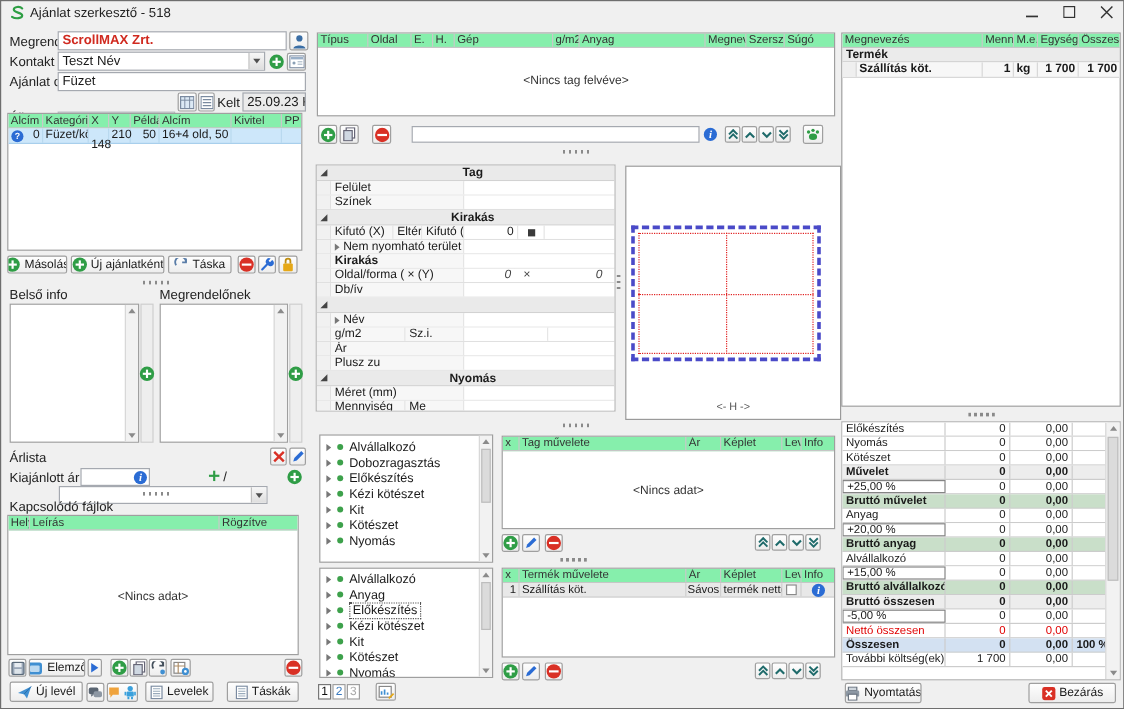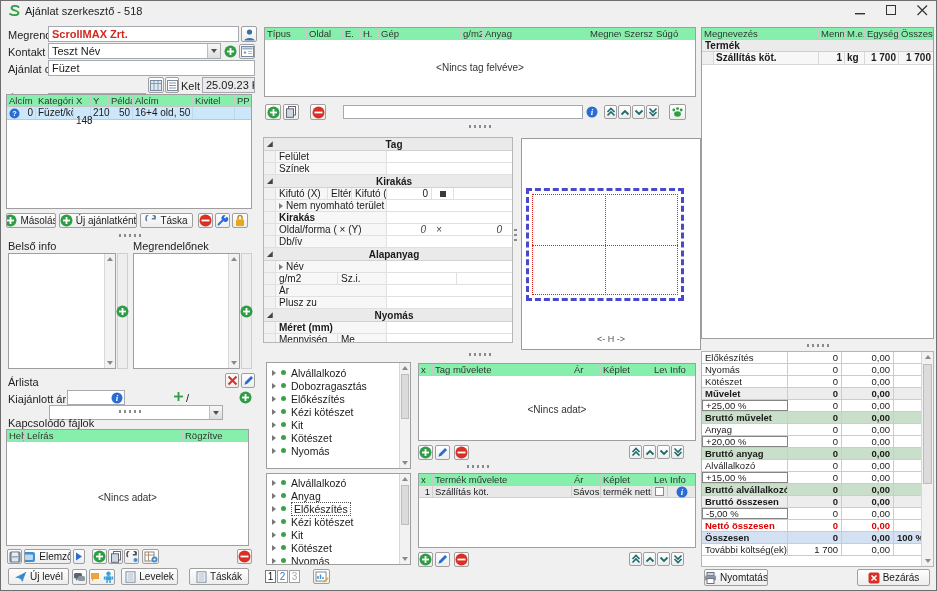--- a/index.html
+++ b/index.html
@@ -34,21 +34,21 @@
 .pgtri{width:12px;text-align:center;font-size:7px;color:#444}
 .pgr{display:flex;height:12px;border-bottom:1px solid #e0e0e0;font-size:10px;line-height:11px}
 .pgg{width:12px;background:#f1f1f1;border-right:1px solid #e0e0e0;flex:none}
 .pgl{background:#f7f7f7;padding:0 3px;overflow:hidden;white-space:nowrap;border-right:1px solid #e0e0e0}
 .pgv{background:#fff;padding:0 3px;overflow:hidden;white-space:nowrap}
 .srow{display:flex;height:12px;border-bottom:1px solid #cccccc;background:#fff;font-size:9.5px;line-height:11px}
 .srow>div{border-right:1px solid #cccccc;padding:0 3px;overflow:hidden;white-space:nowrap}
 .sc0{width:86px}.sc1{width:54px;text-align:right}.sc2{width:52px;text-align:right}.sc3{flex:1;text-align:right;border-right:none !important}
 .srow.bold{font-weight:bold;background:#ededed}
 .srow.green{font-weight:bold;background:#c9dfc9}
-.srow.red{font-weight:bold;color:#e00000}
+.srow.red{font-weight:normal;color:#e00000}
 .srow.total{font-weight:bold;background:#d3e1f2}
 .srow.pct .sc0{background:#fff;border:1px solid #858585;line-height:9px}
 .ic{display:inline-flex;align-items:center;justify-content:center}
 .wbtn{display:flex;align-items:center;justify-content:center;width:28px;height:19px}
 .chk{width:9px;height:9px;background:#fff;border:1px solid #8a8a8a}
 .pagebtn{display:flex;align-items:center;justify-content:center;width:11px;height:13px;border:1px solid #9f9f9f;background:#fff;font-size:10px}
 </style>
 </head>
 <body>
 
@@ -595,21 +595,20 @@
         <div class="pgv" style="width:20px;text-align:center;font-style:italic;color:#444">×</div>
         <div class="pgv" style="flex:1;text-align:right;font-style:italic;color:#444;padding-right:10px">0</div>
       </div>
     <div class="pgr">
         <div class="pgg"></div>
         <div class="pgl" style="width:111px">Db/ív</div>
         <div class="pgv" style="flex:1"></div>
       </div>
     <div class="pgh">
         <span class="pgtri">◢</span>
-        <span class="pght">Alapanyag</span>
       </div>
     <div class="pgr">
         <div class="pgg"></div>
         <div class="pgl" style="width:111px;display:flex;align-items:center;gap:3px">
           <span class="tri"></span>
           <span>Név</span>
         </div>
         <div class="pgv" style="flex:1"></div>
       </div>
     <div class="pgr">
@@ -628,21 +627,21 @@
         <div class="pgg"></div>
         <div class="pgl" style="width:111px">Plusz zu</div>
         <div class="pgv" style="flex:1"></div>
       </div>
     <div class="pgh">
         <span class="pgtri">◢</span>
         <span class="pght">Nyomás</span>
       </div>
     <div class="pgr">
         <div class="pgg"></div>
-        <div class="pgl" style="width:111px;font-weight:bold">Méret (mm)</div>
+        <div class="pgl" style="width:111px;font-weight:normal">Méret (mm)</div>
         <div class="pgv" style="flex:1"></div>
       </div>
     <div class="pgr">
         <div class="pgg"></div>
         <div class="pgl" style="width:62px">Mennyiség</div>
         <div class="pgl" style="width:49px">Me</div>
         <div class="pgv" style="flex:1"></div>
       </div>
   </div>
 

